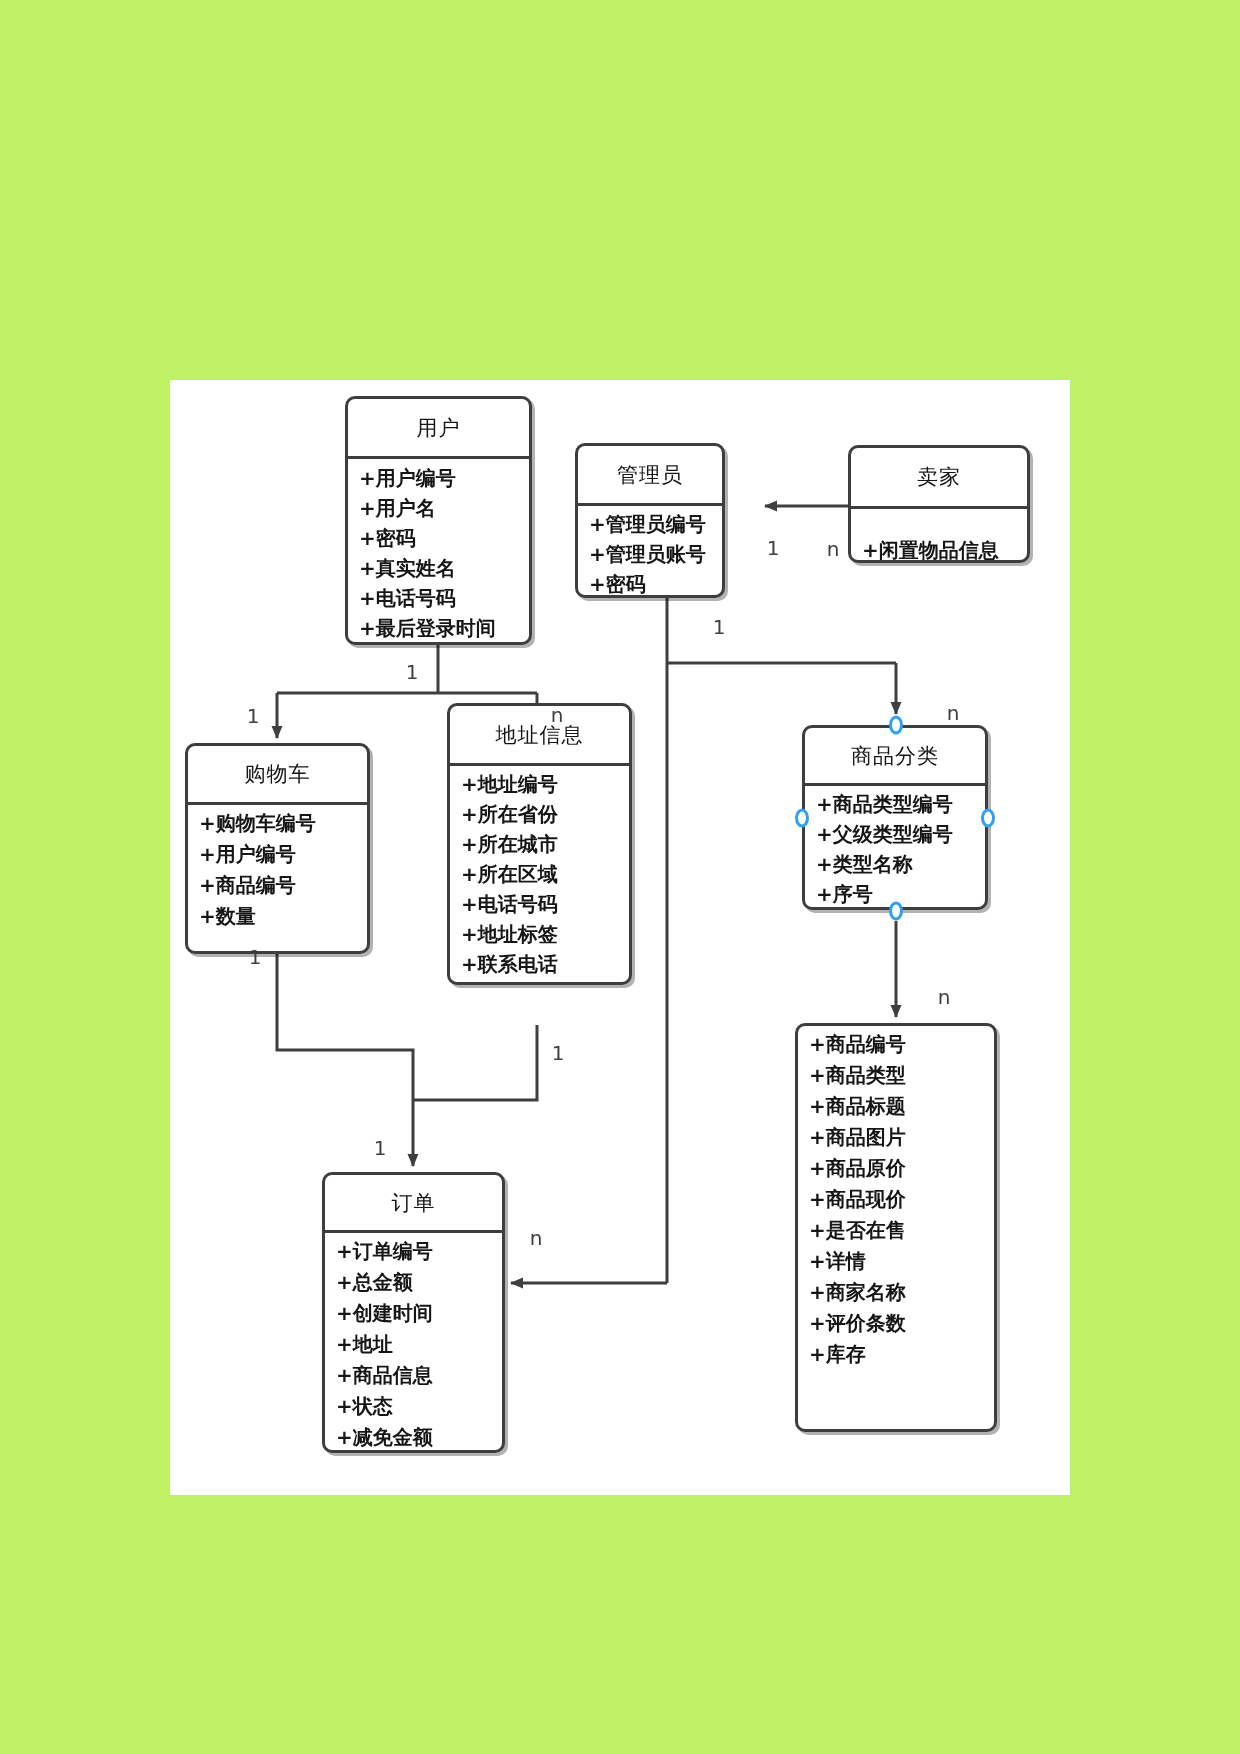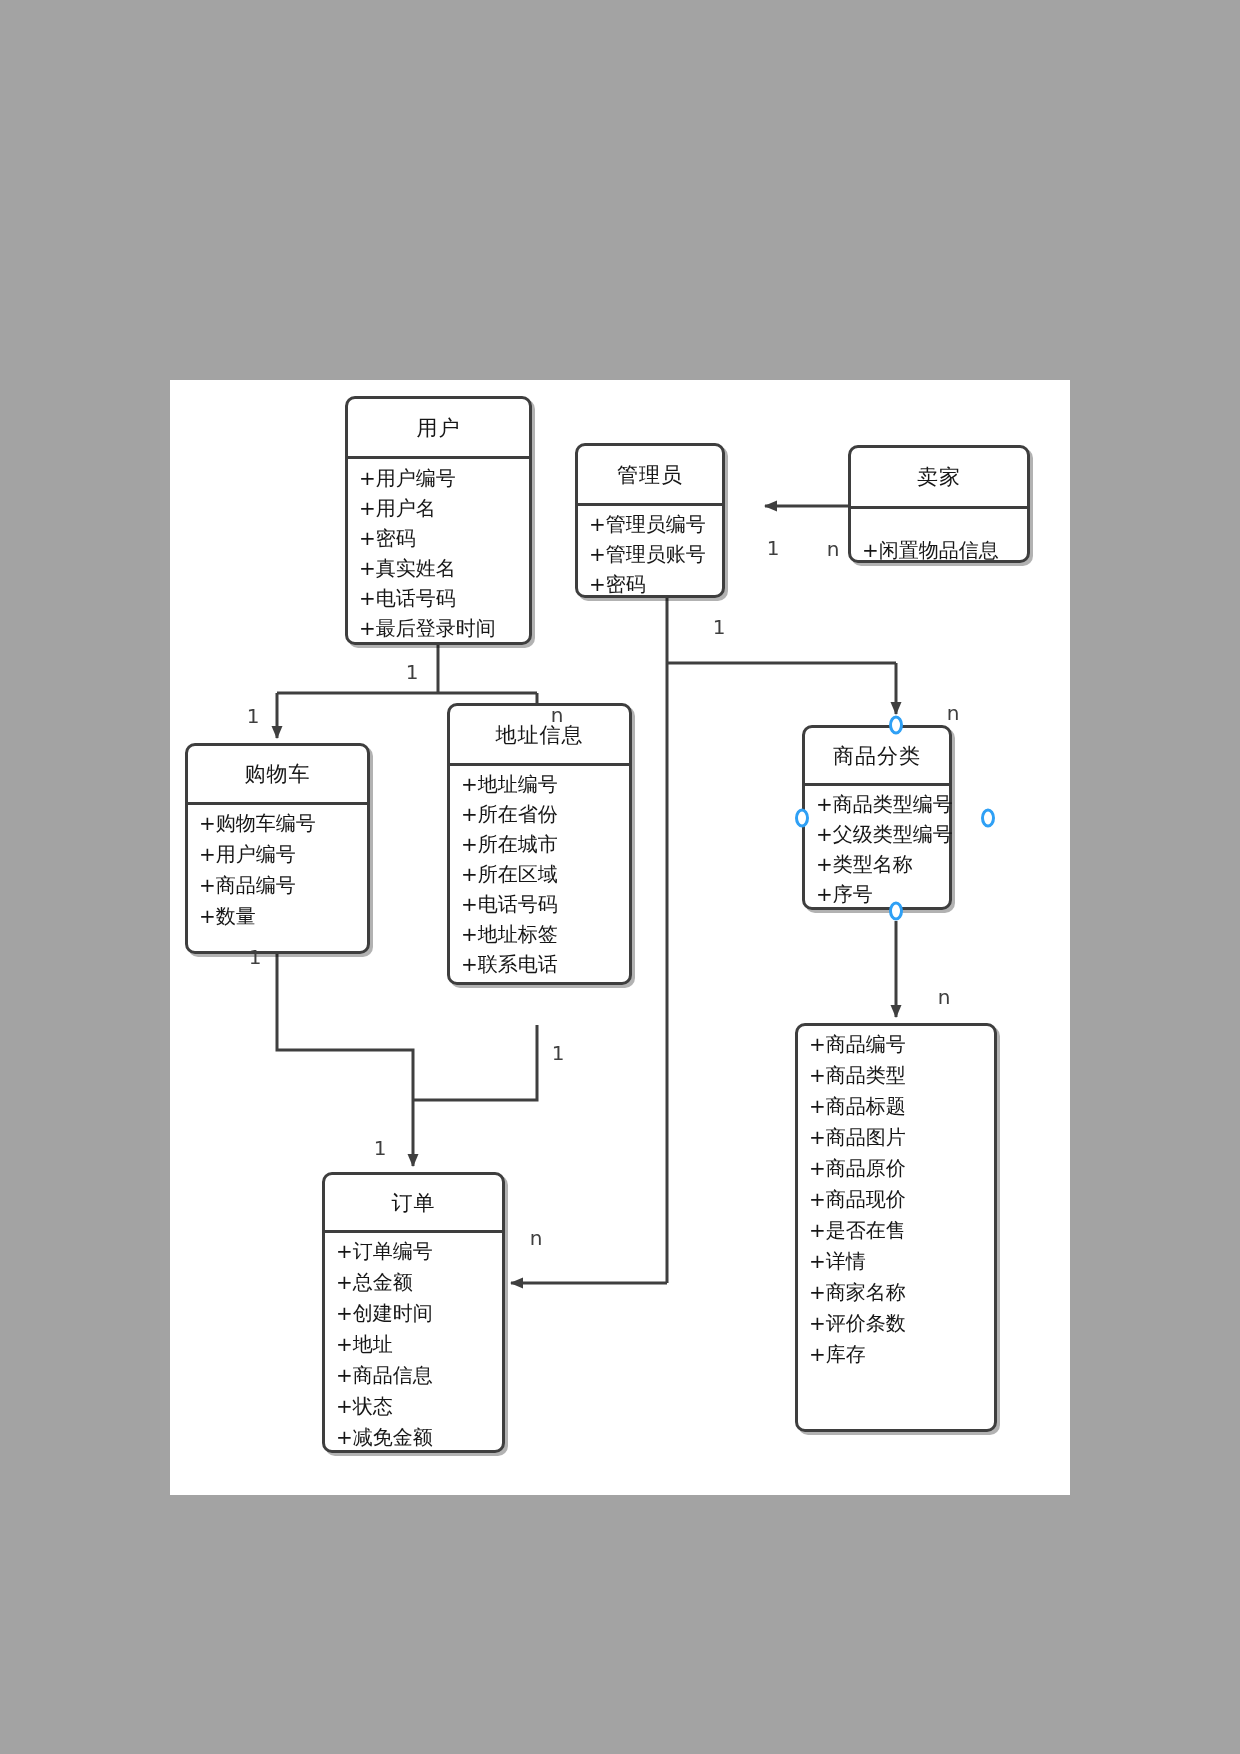--- a/index.html
+++ b/index.html
@@ -1,24 +1,24 @@
 <!DOCTYPE html>
 <html><head>
 <meta charset="utf-8">
 <style>
   html,body{margin:0;padding:0;background:#000;}
-  .stage{position:relative;width:1240px;height:1754px;background:#a3a3a3;overflow:hidden;
+  .stage{position:relative;width:1240px;height:1754px;background:#bef264;overflow:hidden;
          font-family:"DejaVu Sans","Liberation Sans",sans-serif;}
   .page{position:absolute;left:170px;top:380px;width:900px;height:1115px;background:#fff;}
   svg.connectors{position:absolute;left:0;top:0;width:1240px;height:1754px;z-index:1;}
   .entity{position:absolute;box-sizing:border-box;background:#fff;border:3px solid #3e3e3e;
           border-radius:10px;z-index:2;box-shadow:3px 3px 0 rgba(0,0,0,0.30);color:#161616;}
   .etitle{display:flex;align-items:center;justify-content:center;border-bottom:3px solid #3e3e3e;
           font-size:21px;letter-spacing:1px;}
-  .eattrs{padding-left:11px;font-size:20px;}
+  .eattrs{padding-left:11px;font-size:20px;font-weight:bold;}
   .erow{white-space:nowrap;}
   .mlabel{position:absolute;transform:translate(-50%,-50%);font-size:20px;color:#3f3f3f;z-index:3;}
   .anchor{position:absolute;width:14px;height:19px;box-sizing:border-box;background:#fff;
           border:3px solid #2fa0f5;border-radius:50%;transform:translate(-50%,-50%);z-index:4;}
 </style>
 </head>
 <body>
 
 <div class="stage">
   <div class="page"></div>
@@ -93,21 +93,21 @@
       <div class="erow">+地址编号</div>
       <div class="erow">+所在省份</div>
       <div class="erow">+所在城市</div>
       <div class="erow">+所在区域</div>
       <div class="erow">+电话号码</div>
       <div class="erow">+地址标签</div>
       <div class="erow">+联系电话</div>
     </div>
   </div>
 
-  <div class="entity" style="left:802px;top:725px;width:150px;height:185px">
+  <div class="entity" style="left:802px;top:725px;width:186px;height:185px">
     <div class="etitle" style="height:55px">商品分类</div>
     <div class="eattrs" style="padding-top:3px;line-height:30px">
       <div class="erow">+商品类型编号</div>
       <div class="erow">+父级类型编号</div>
       <div class="erow">+类型名称</div>
       <div class="erow">+序号</div>
     </div>
   </div>
 
   <div class="entity" style="left:795px;top:1023px;width:202px;height:409px">

